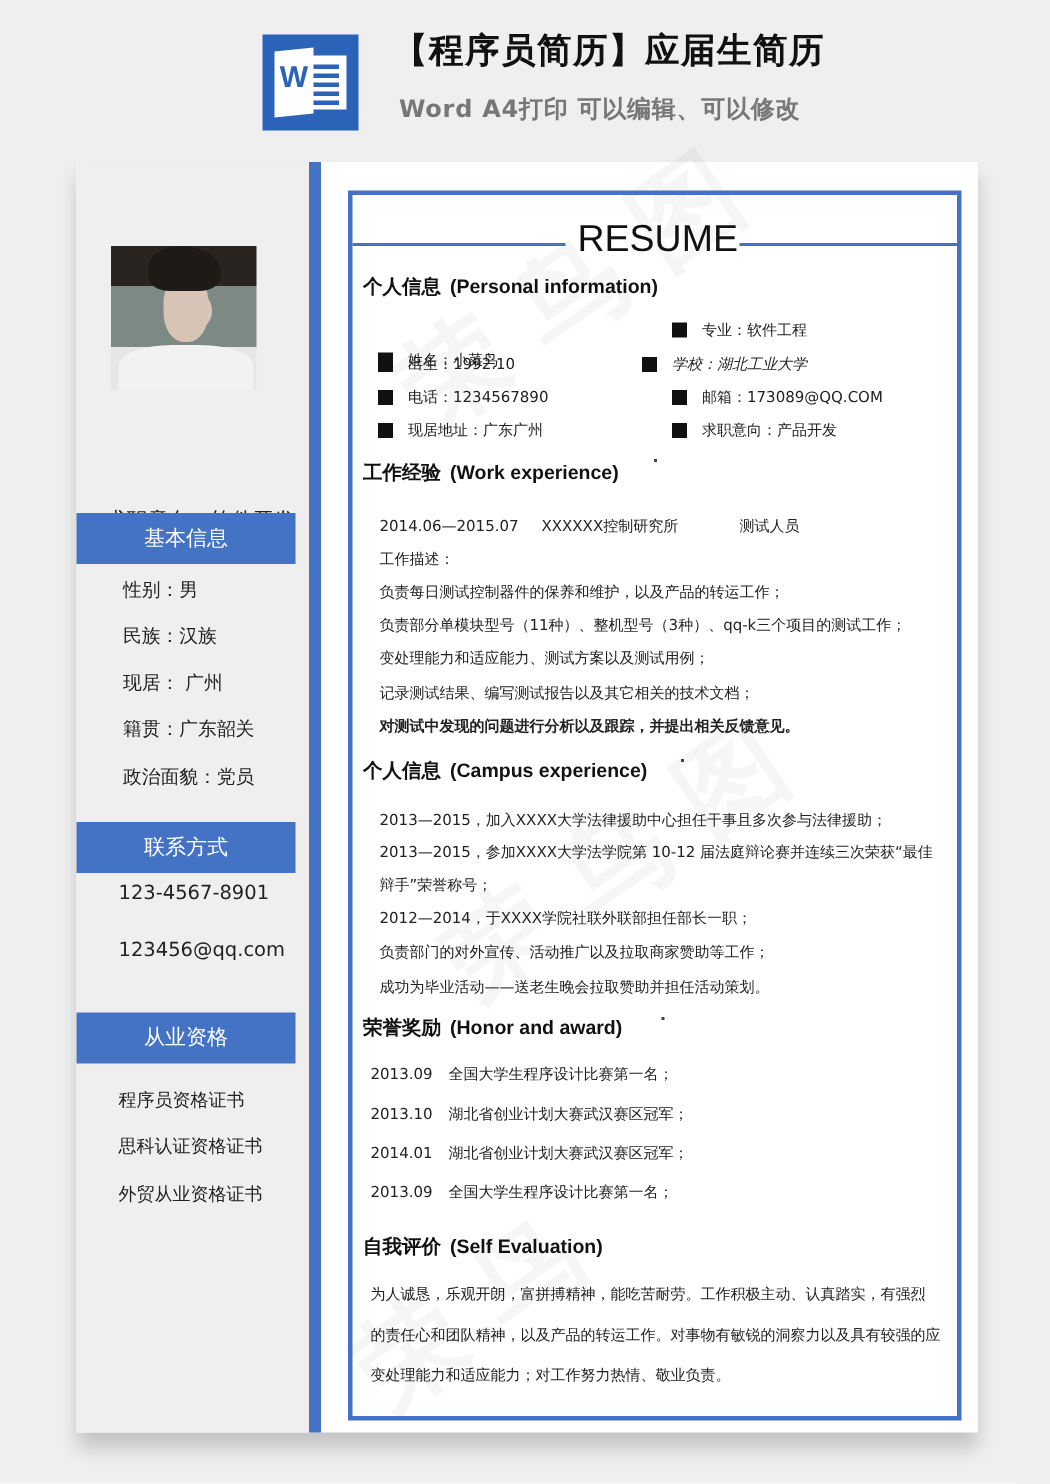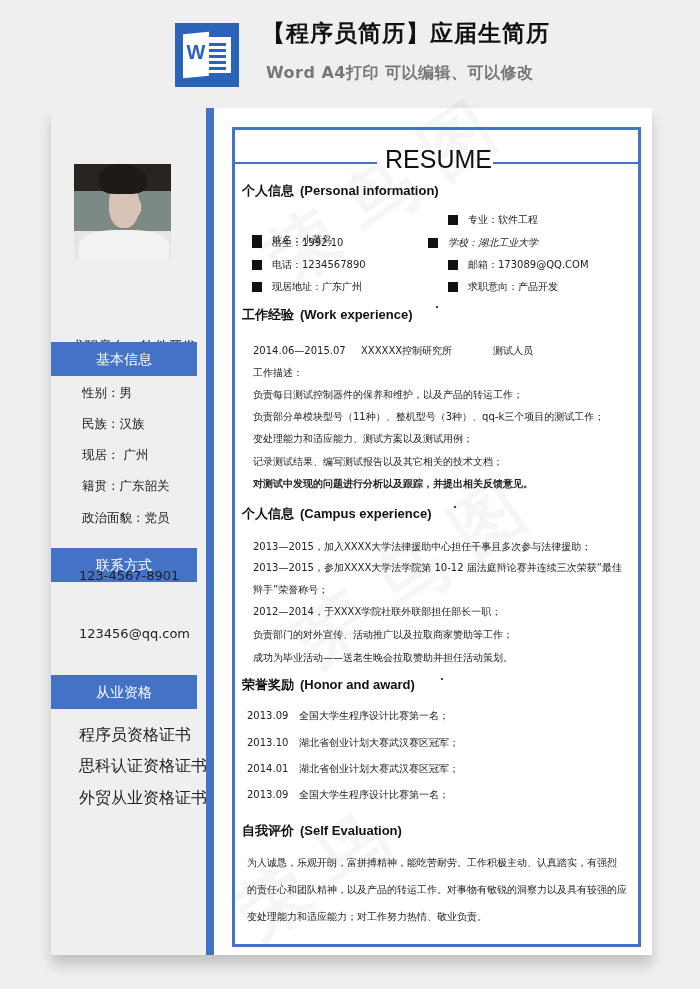--- a/index.html
+++ b/index.html
@@ -69,21 +69,21 @@
     }
     .side-header {
       position: absolute; left: 0; width: 146px; height: 34px;
       background: #4472c4; color: #fff; text-align: center;
       font-size: 14px; line-height: 34px;
     }
     .side-item {
       position: absolute; left: 31px; font-size: 12.5px; color: #222; white-space: nowrap;
     }
     .side-item.contact { left: 28px; font-size: 13px; }
-    .side-item.cert { left: 28px; font-size: 16px; font-family: Liberation Serif, serif; }
+    .side-item.cert { left: 28px; font-size: 12px; font-family: Liberation Serif, serif; }
 
     
     .frame {
       position: absolute; left: 181px; top: 19px; width: 409px; height: 820px;
       border: 3px solid #4472c4;
     }
     .resume-line {
       position: absolute; top: 34px; height: 1.5px; background: #4472c4;
     }
     .resume-title {
@@ -143,21 +143,21 @@
     <div class="intent">求职意向：软件开发</div>
 
     <div class="side-header" style="top:234px;">基本信息</div>
     <div class="side-item" style="top:277px;">性别：男</div>
     <div class="side-item" style="top:308px;font-family:Liberation Mono, monospace;">民族：汉族</div>
     <div class="side-item" style="top:339px;">现居：  广州</div>
     <div class="side-item" style="top:370px;">籍贯：广东韶关</div>
     <div class="side-item" style="top:402px;">政治面貌：党员</div>
 
     <div class="side-header" style="top:440px;">联系方式</div>
-    <div class="side-item contact" style="top:460px;">123-4567-8901</div>
+    <div class="side-item contact" style="top:480px;">123-4567-8901</div>
     <div class="side-item contact" style="top:518px;">123456@qq.com</div>
 
     <div class="side-header" style="top:567px;">从业资格</div>
     <div class="side-item cert" style="top:617px;">程序员资格证书</div>
     <div class="side-item cert" style="top:648px;">思科认证资格证书</div>
     <div class="side-item cert" style="top:680px;">外贸从业资格证书</div>
   </div>
   <div class="stripe"></div>
 
   <div class="frame"></div>

